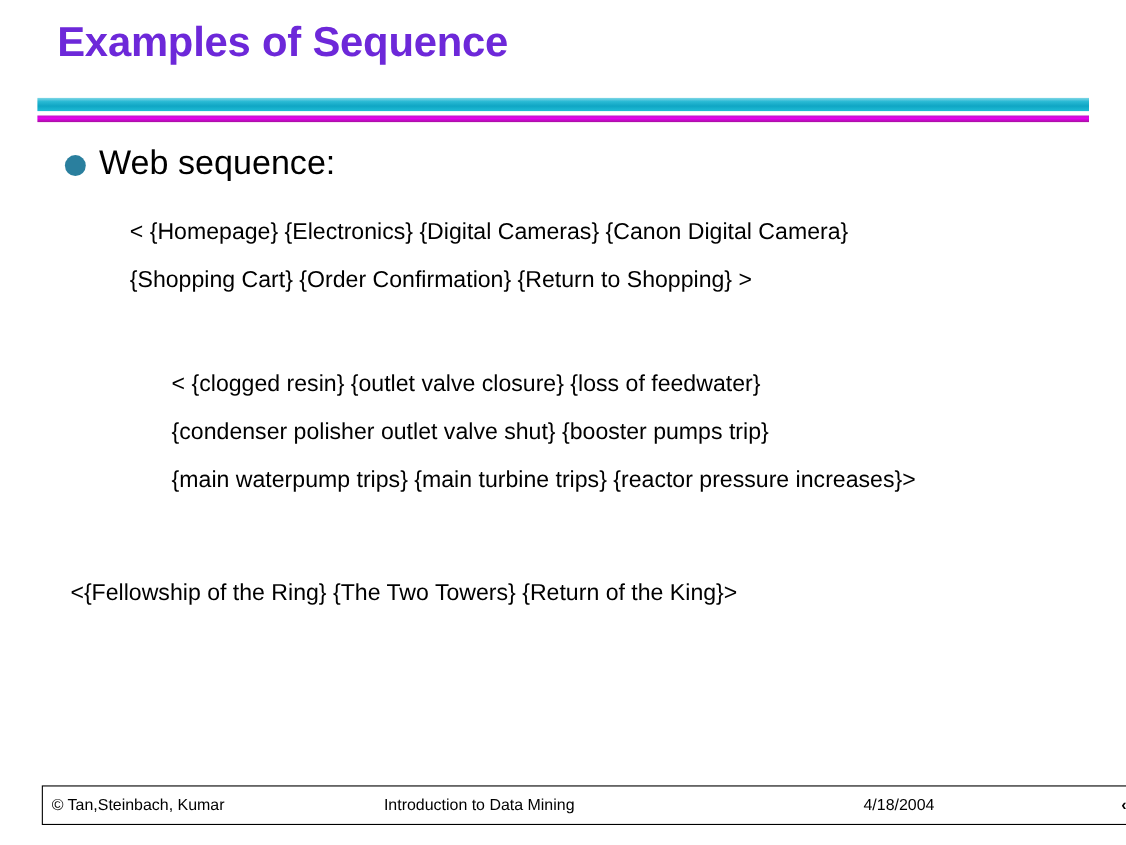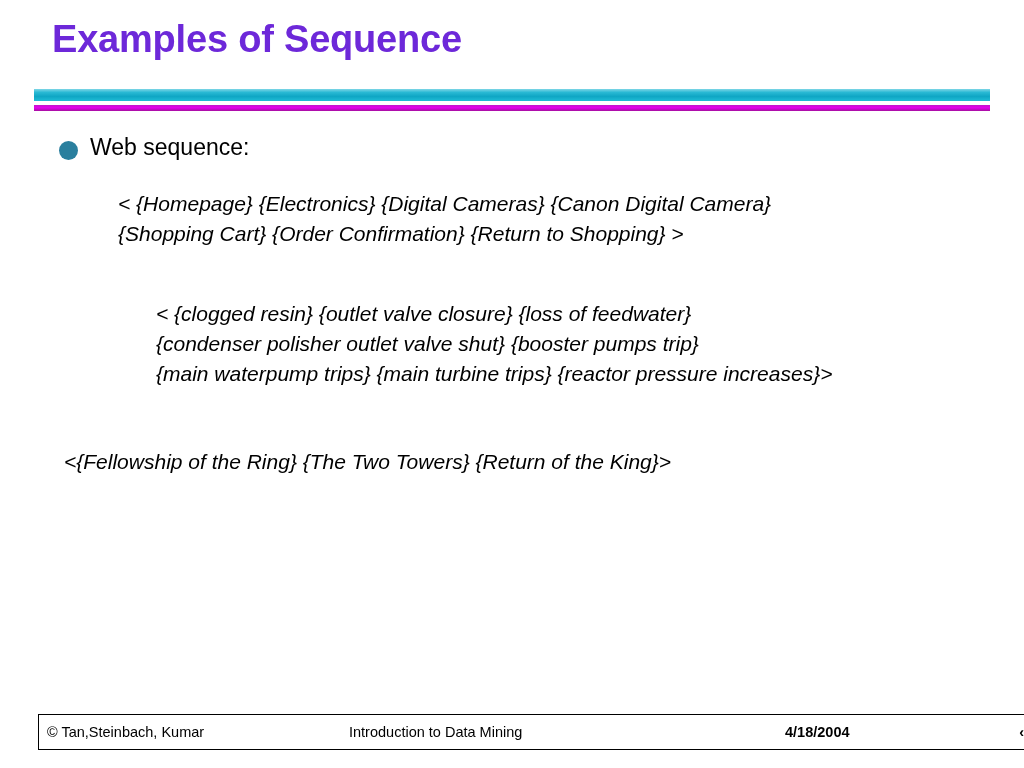--- a/index.html
+++ b/index.html
@@ -75,32 +75,31 @@
   .bullet-dot {
     position: absolute;
     left: 59px;
     top: 13px;
     width: 19px;
     height: 19px;
     border-radius: 50%;
     background: #2a7f9e;
   }
   .bullet-text {
-    font-size: 23px;
+    font-size: 31px;
     line-height: 39px;
     color: #000000;
     padding-right: 92px;
   }
 
   .sub-block {
     font-size: 21px;
-    line-height: 30px;
+    line-height: 44px;
     color: #000000;
     white-space: pre-line;
-    font-style: italic;
   }
 
   .url-note {
     font-size: 14.5px;
     line-height: 20px;
     color: #000000;
     padding-left: 90px;
   }
 
   .sp-1 { height: 22px; }
@@ -142,21 +141,21 @@
     left: 310px;
     top: 50%;
     transform: translateY(-50%);
     white-space: nowrap;
   }
   .footer-date {
     position: absolute;
     left: 746px;
     top: 50%;
     transform: translateY(-50%);
-    font-weight: bold;
+    font-weight: normal;
     white-space: nowrap;
   }
   .footer-pageno {
     position: absolute;
     right: 18px;
     top: 50%;
     transform: translateY(-50%);
     font-weight: bold;
     white-space: nowrap;
   }

